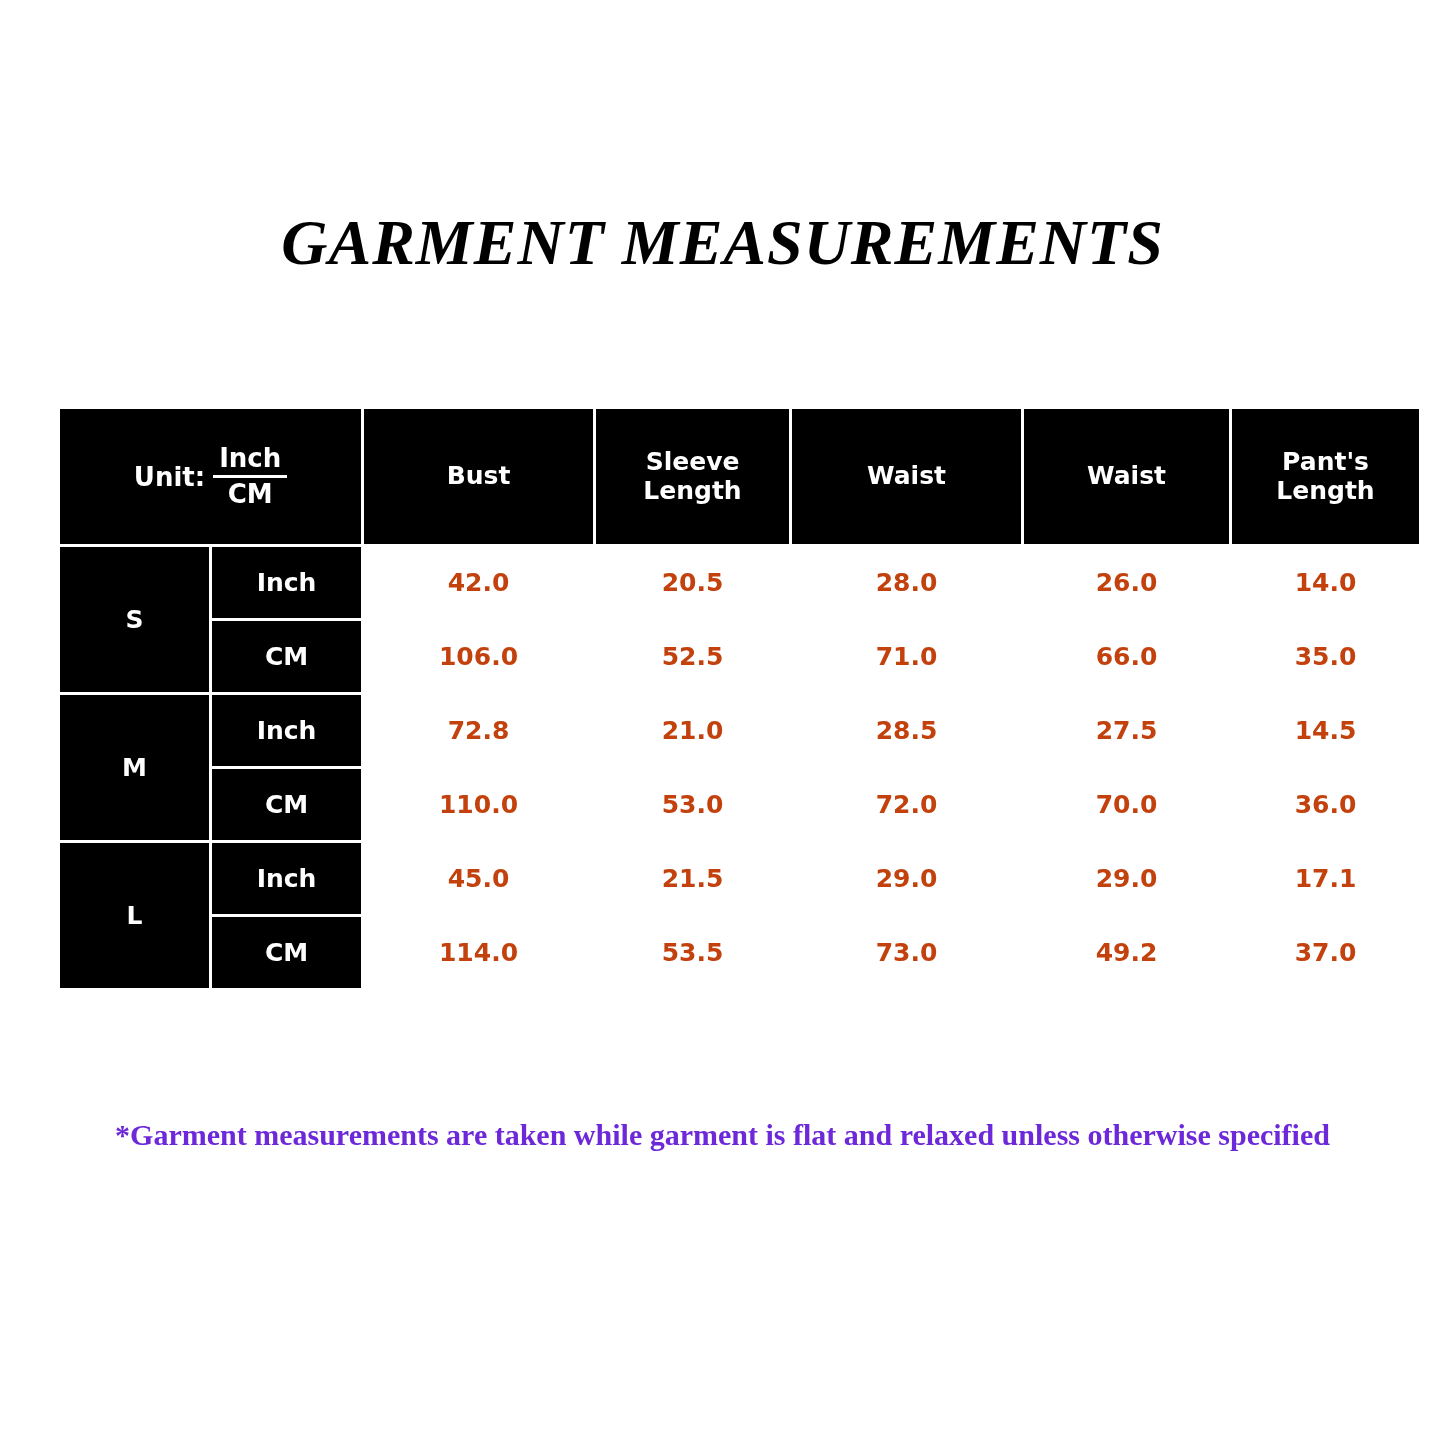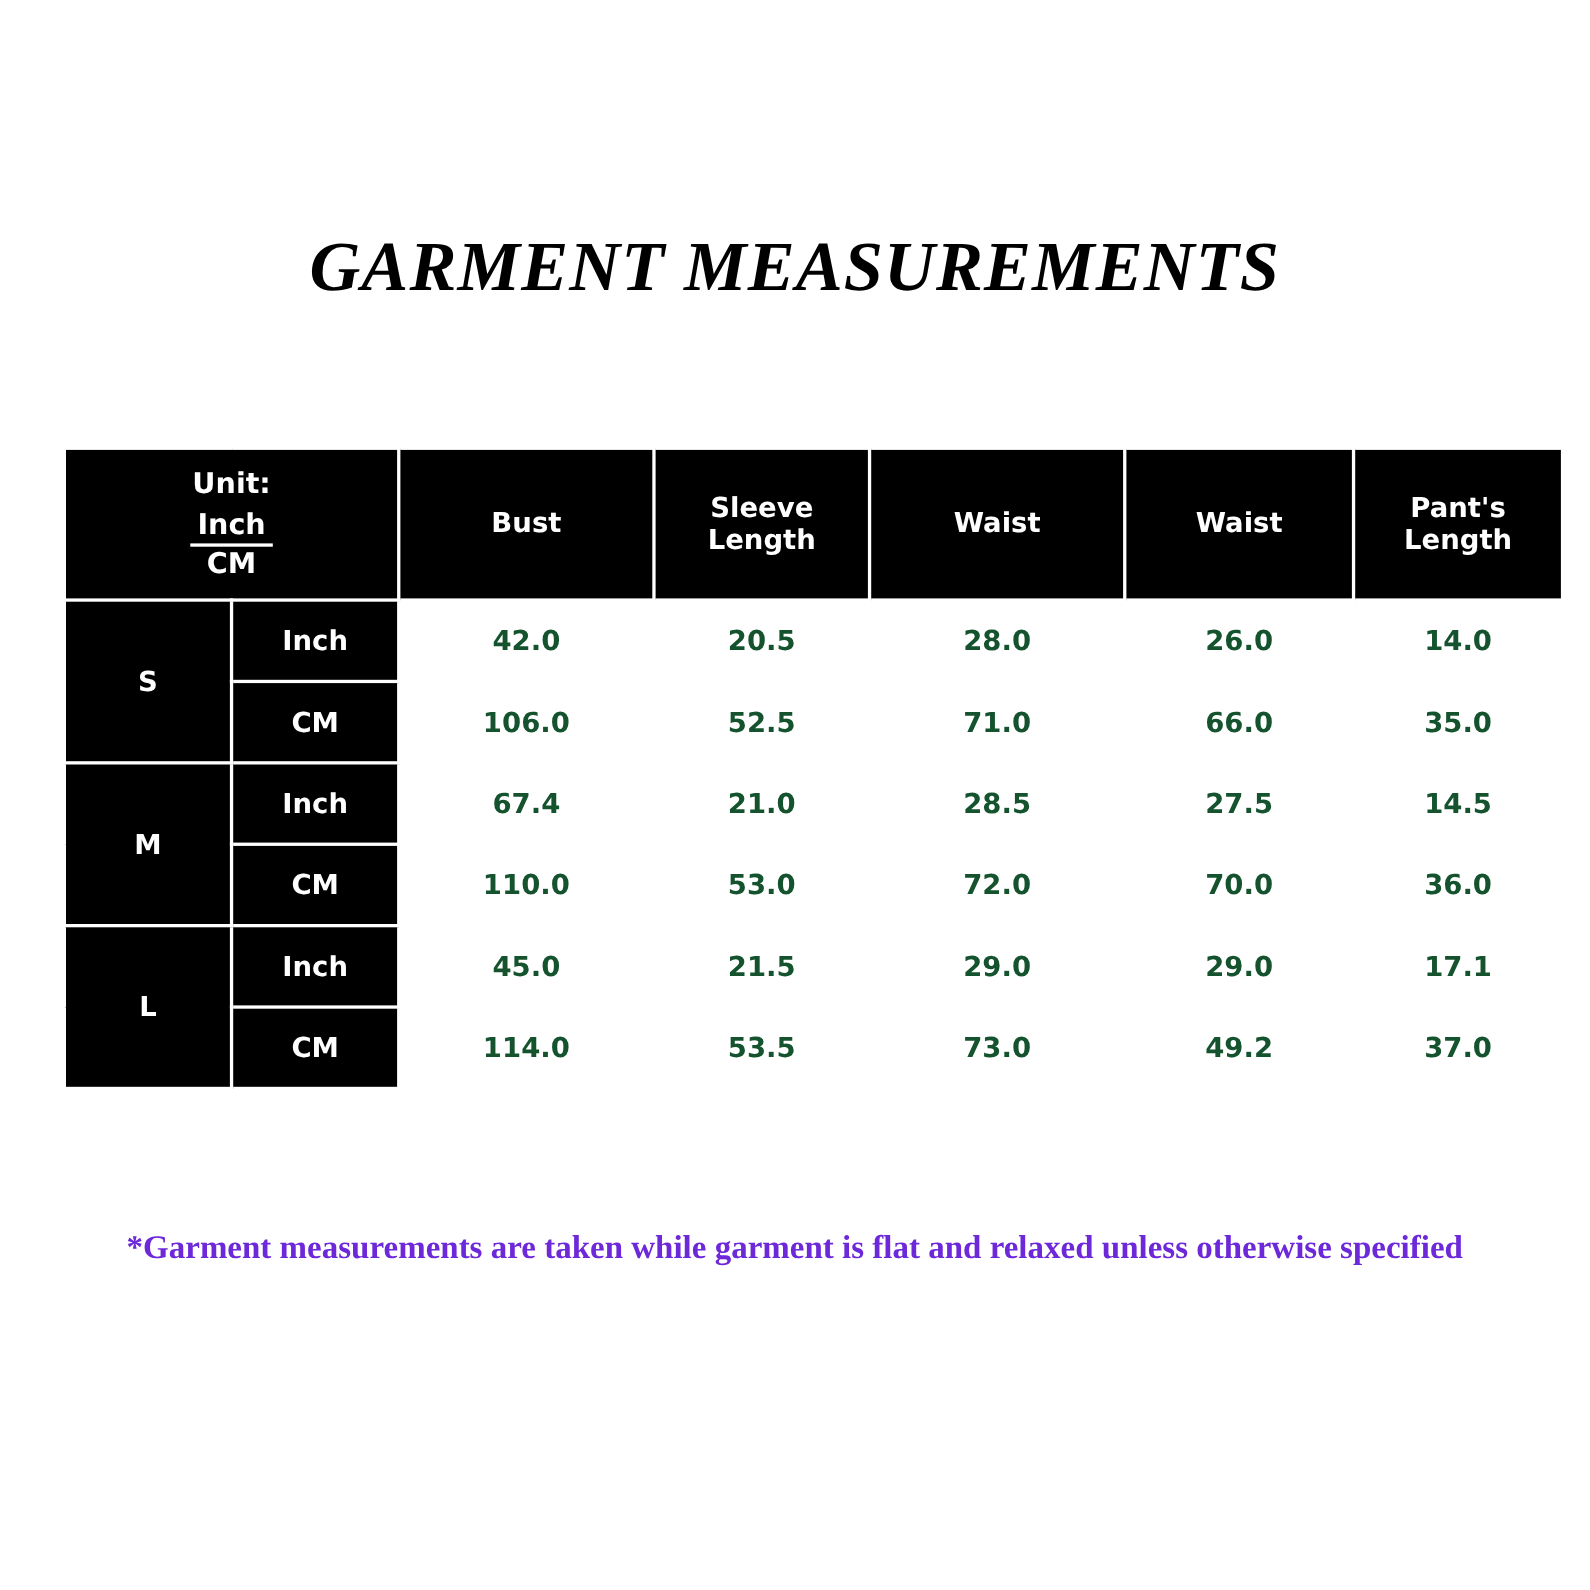--- a/index.html
+++ b/index.html
@@ -84,21 +84,20 @@
     background: #000000;
     color: #ffffff;
     height: 135px;
   }
   .unit-inner {
     display: flex;
     align-items: center;
     justify-content: center;
     gap: 8px;
     font-size: 26px;
-    flex-direction: column;
   }
   .unit-label { font-weight: bold; }
   .unit-frac {
     display: inline-flex;
     flex-direction: column;
     align-items: center;
     line-height: 1.1;
   }
   .unit-frac .top {
     padding: 0 6px 2px 6px;
@@ -113,21 +112,21 @@
     color: #ffffff;
     font-size: 28px;
   }
   td.unit-row {
     background: #000000;
     color: #ffffff;
     font-size: 26px;
   }
   td.val {
     background: #ffffff;
-    color: #14532d;
+    color: #c2410c;
     border: 3px solid #000000;
     font-size: 27px;
     height: 71px;
   }
 
   .footnote {
     position: absolute;
     top: 1118px;
     left: 0;
     width: 1445px;
@@ -191,21 +190,21 @@
           <td class="val">106.0</td>
           <td class="val">52.5</td>
           <td class="val">71.0</td>
           <td class="val">66.0</td>
           <td class="val">35.0</td>
         </tr>
 
         <tr>
           <td class="size-cell" rowspan="2">M</td>
           <td class="unit-row">Inch</td>
-          <td class="val">67.4</td>
+          <td class="val">72.8</td>
           <td class="val">21.0</td>
           <td class="val">28.5</td>
           <td class="val">27.5</td>
           <td class="val">14.5</td>
         </tr>
         <tr>
           <td class="unit-row">CM</td>
           <td class="val">110.0</td>
           <td class="val">53.0</td>
           <td class="val">72.0</td>

